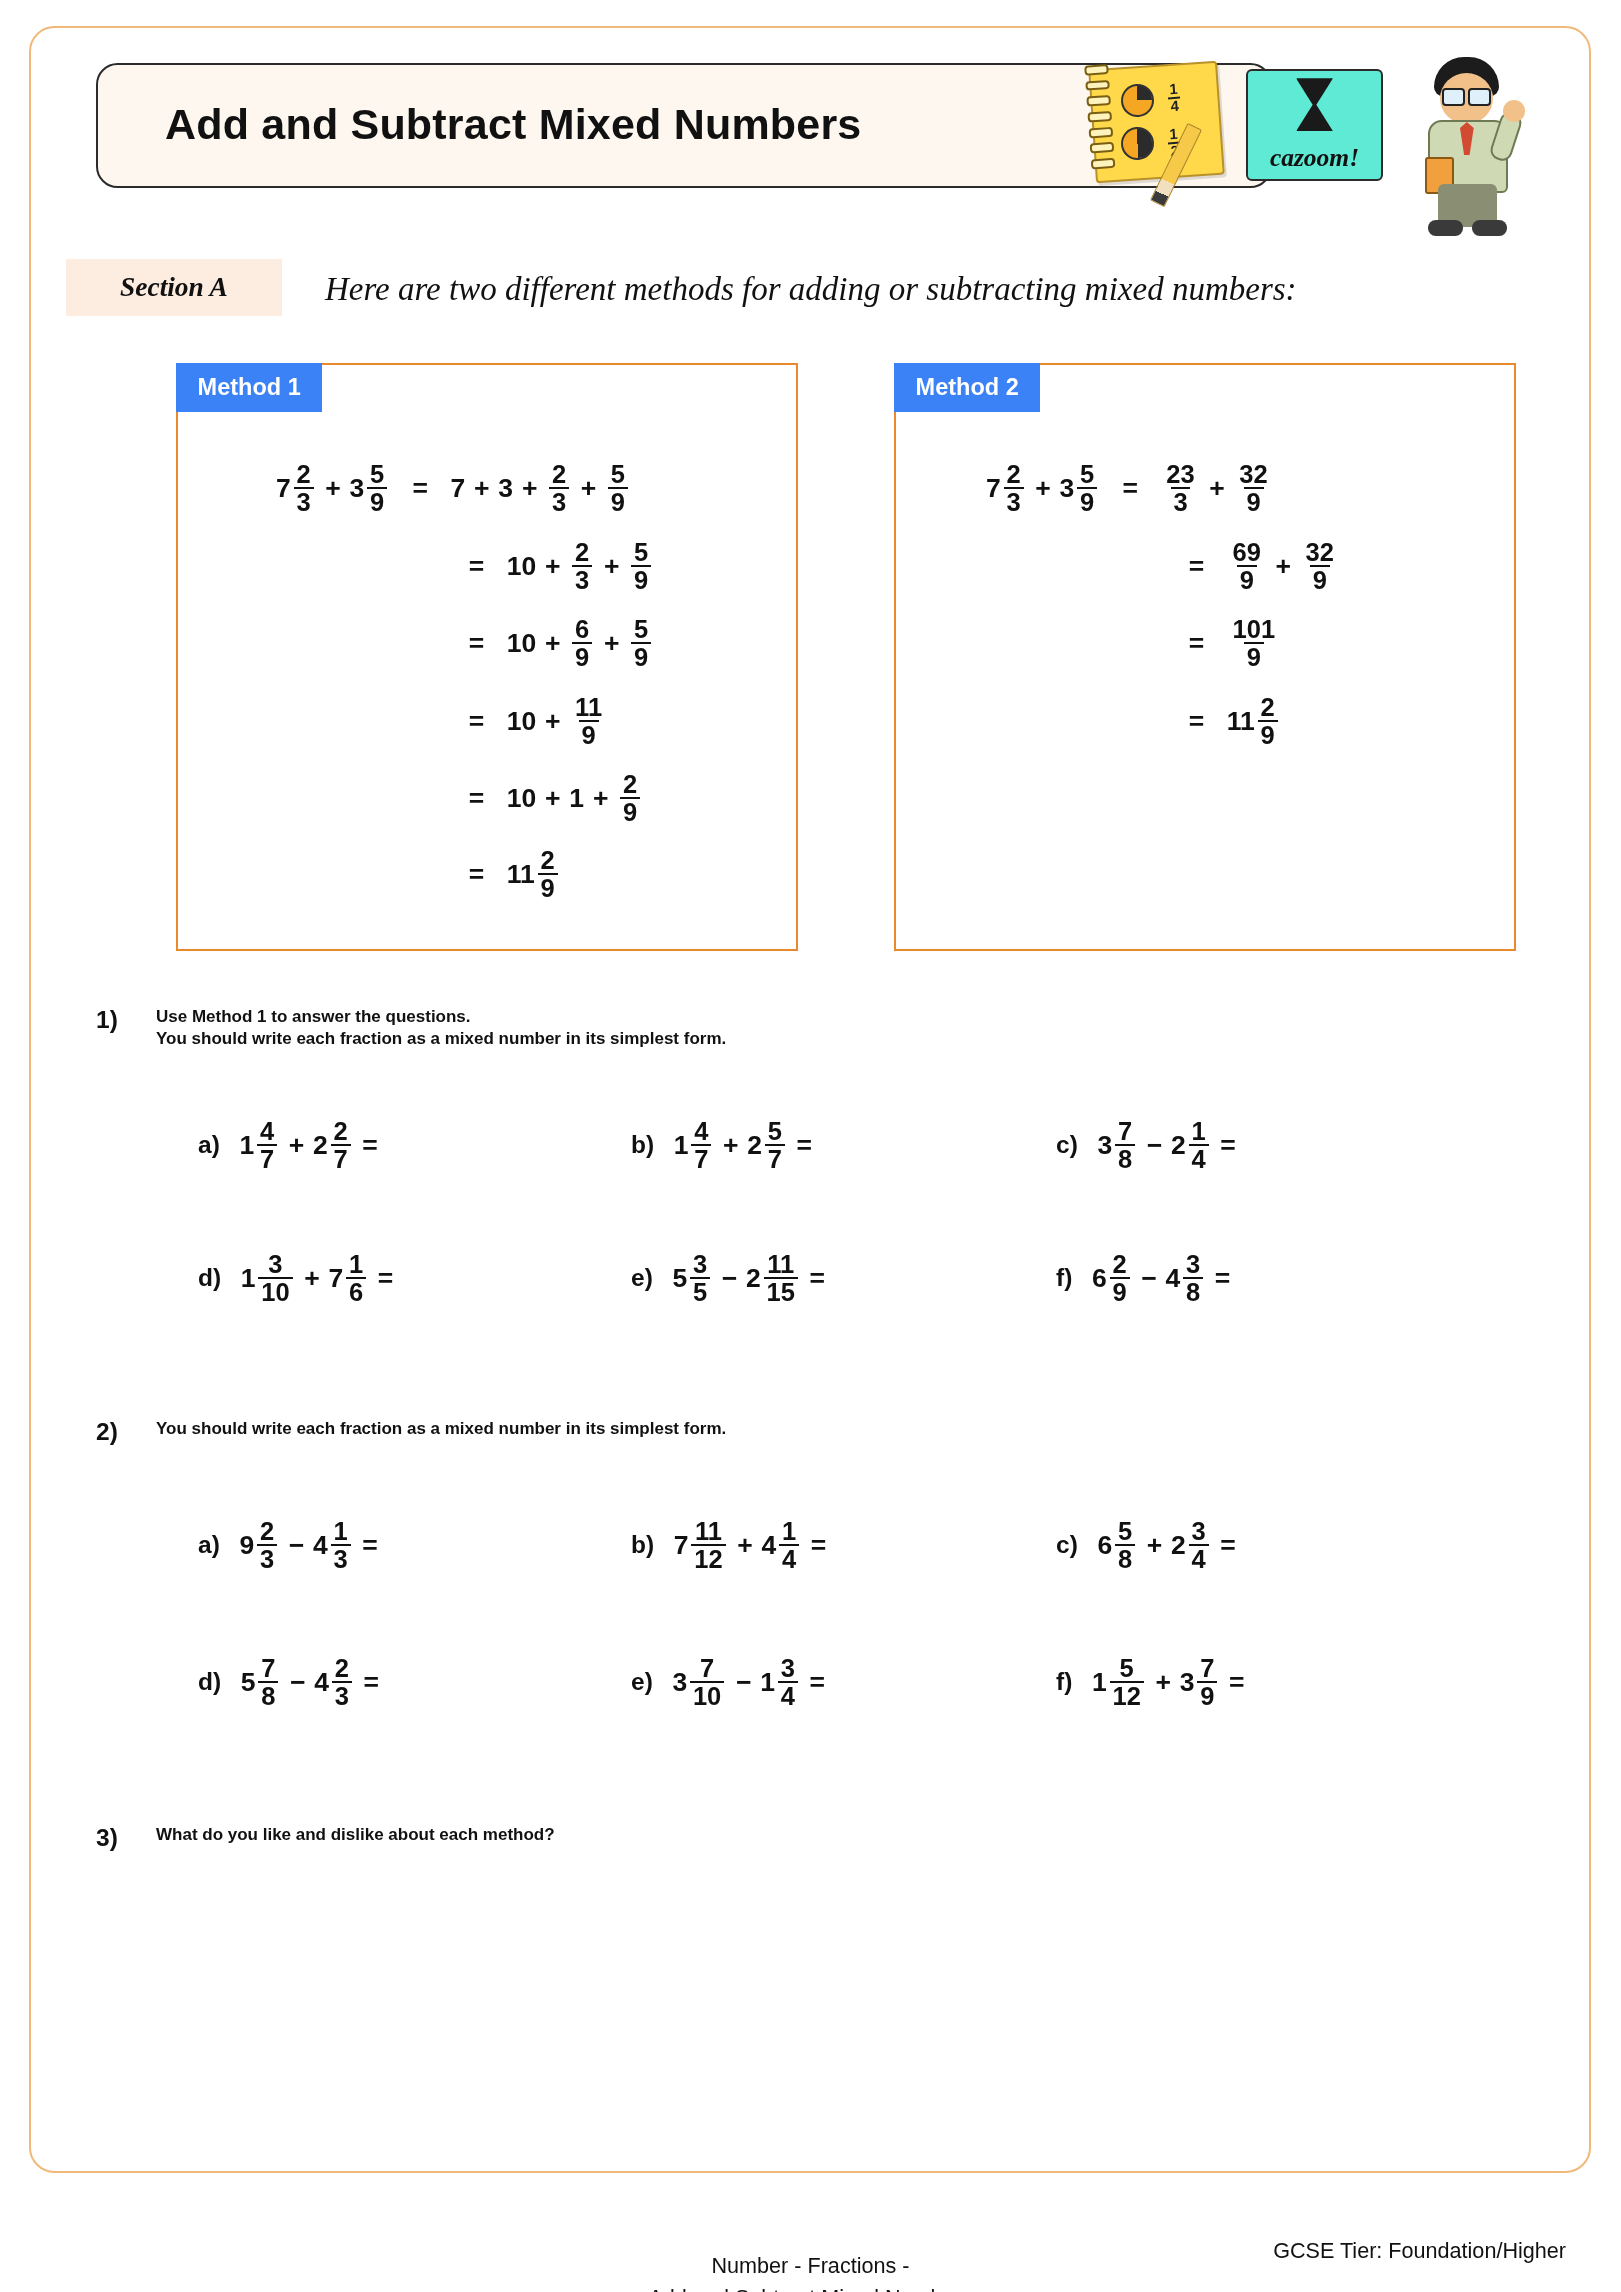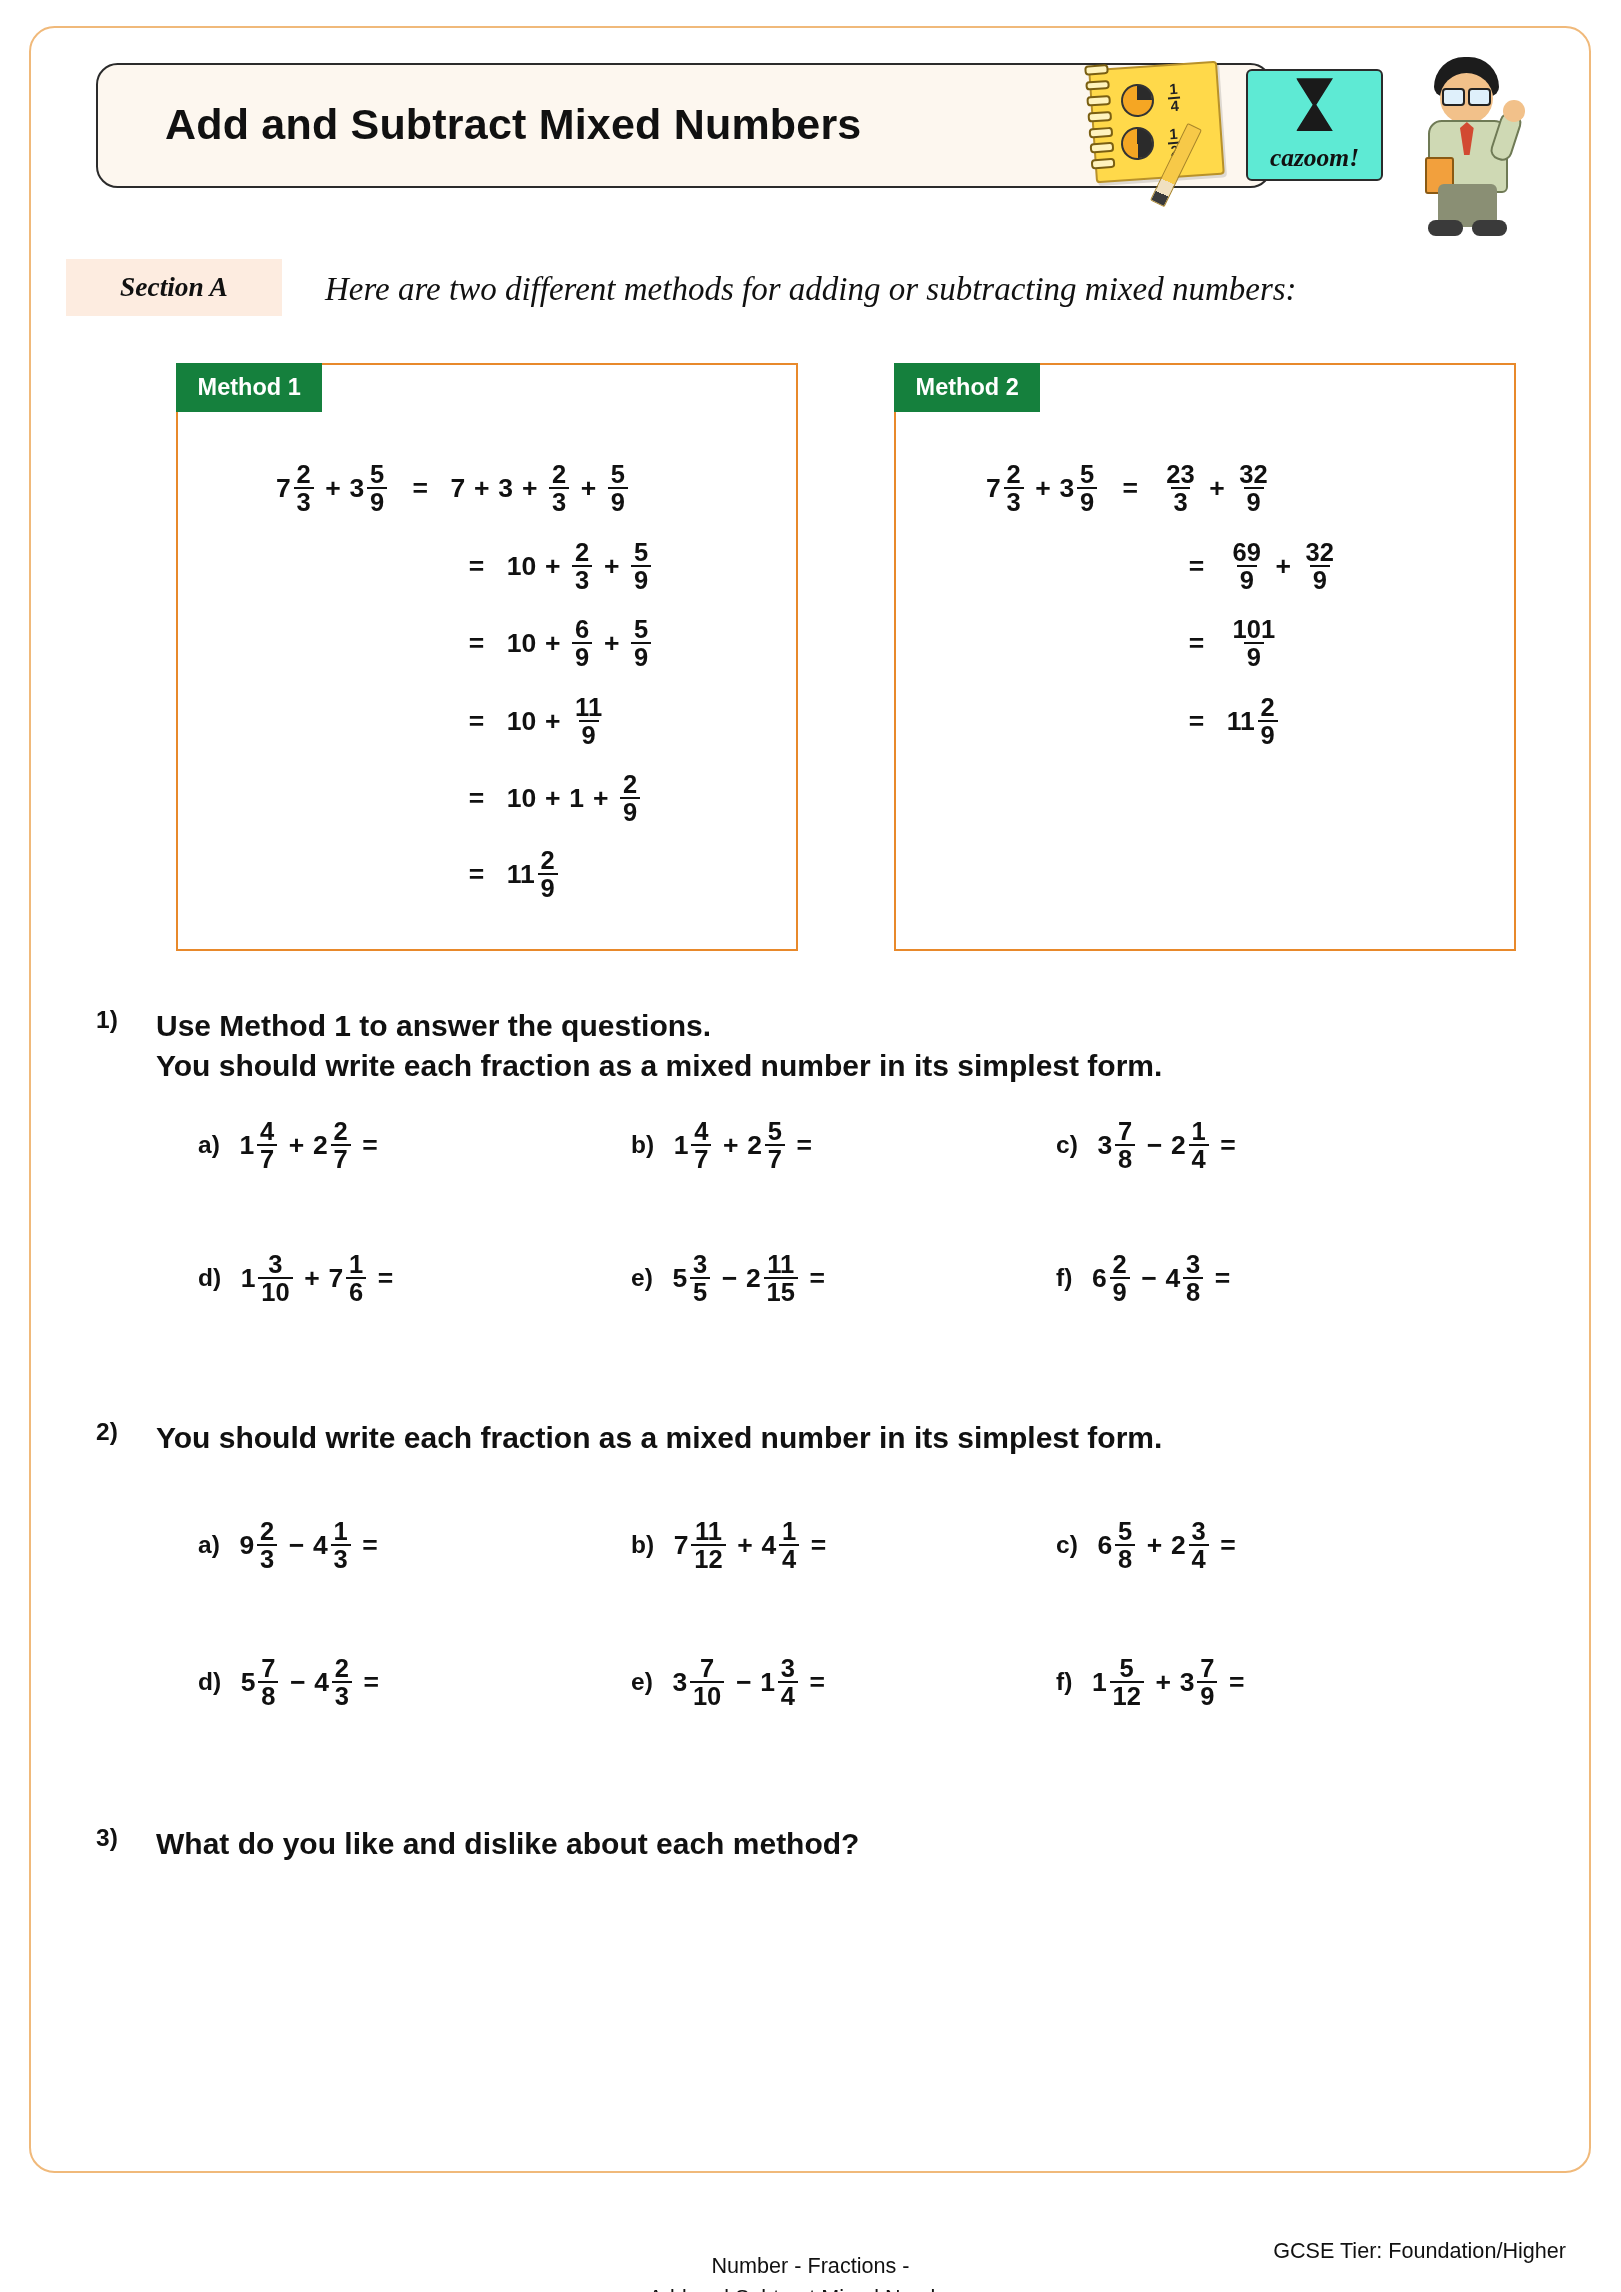--- a/index.html
+++ b/index.html
@@ -217,21 +217,21 @@
     background: #ffffff;
   }
   .method-box.m1 { left: 145px; top: 335px; width: 622px; height: 588px; }
   .method-box.m2 { left: 831px; top: 335px; width: 622px; height: 588px; margin-left: 32px; }
   .method-tab {
     position: absolute;
     left: -2px;
     top: -2px;
     height: 49px;
     padding: 0 21.6px;
-    background: #15803d;
+    background: #3b82f6;
     color: #ffffff;
     font-size: 23.5px;
     font-weight: bold;
     display: flex;
     align-items: center;
   }
   .work { position: absolute; left: 0; top: 0; width: 100%; height: 100%; }
   .row {
     position: absolute;
     display: flex;
@@ -257,21 +257,21 @@
 
   
   .qnum {
     position: absolute;
     font-size: 24.5px;
     font-weight: bold;
     color: #111;
   }
   .qtext {
     position: absolute;
-    font-size: 30px;
+    font-size: 17px;
     font-weight: bold;
     color: #111;
     line-height: 1.35;
   }
   .qitem {
     position: absolute;
     display: flex;
     align-items: center;
     font-size: 26.5px;
     font-weight: bold;

